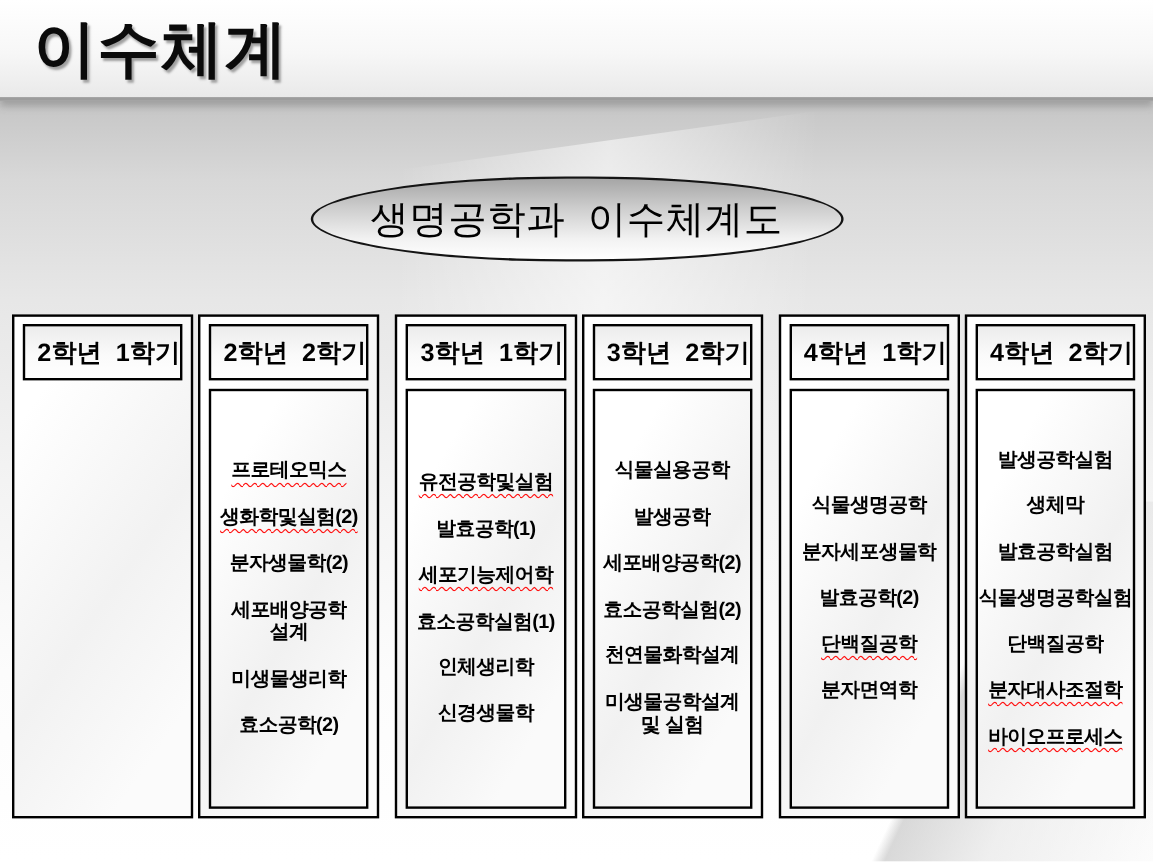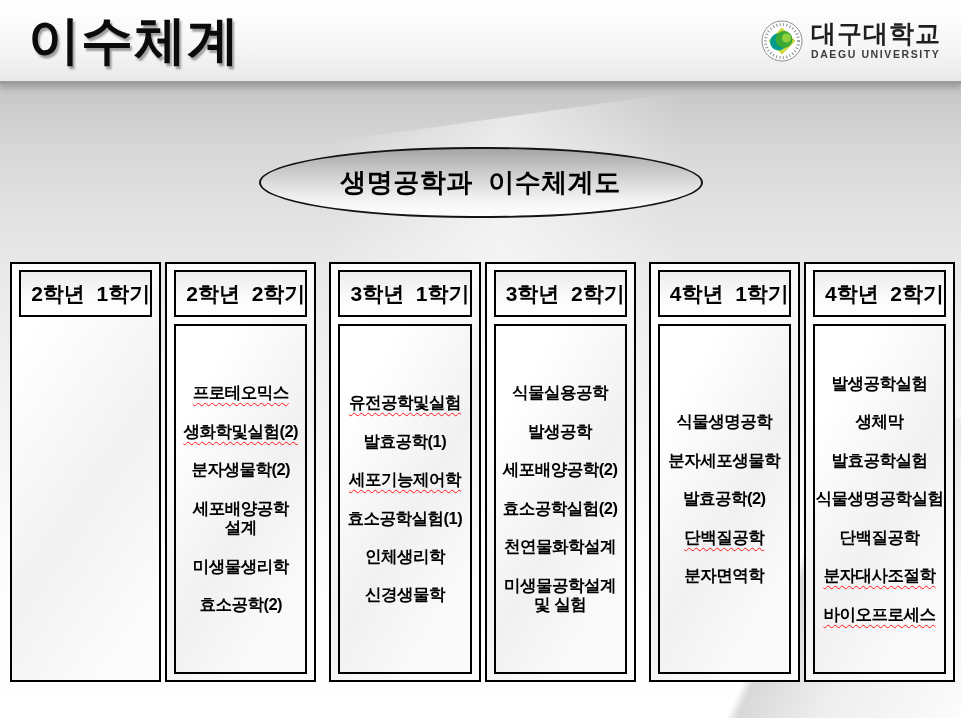--- a/index.html
+++ b/index.html
@@ -40,21 +40,21 @@
   .logo-en { font-size:10.5px; font-weight:700; color:#3c3c3c; letter-spacing:1.6px; margin-top:3px; }
 
   
   .oval {
     position:absolute; top:147px; left:50%; transform:translateX(-50%);
     width:444px; height:71px; box-sizing:border-box;
     border:2px solid #141414; border-radius:222px / 37px;
     background:linear-gradient(180deg,#a6a6a6 0%,#cfcfcf 38%,#f2f2f2 75%,#ffffff 100%);
     display:flex; align-items:center; justify-content:center; z-index:2;
   }
-  .oval-text { font-size:26px; font-weight:700; color:#000; white-space:pre; letter-spacing:0.5px; }
+  .oval-text { font-size:32px; font-weight:400; color:#000; white-space:pre; letter-spacing:0.5px; }
 
   
   .columns {
     position:absolute; top:262px; left:10px; width:945px; height:420px;
     display:flex; z-index:2;
   }
   .column {
     flex:1; box-sizing:border-box; border:2px solid #000;
     background:linear-gradient(125deg,#ffffff 15%,#f2f2f2 55%,#fbfbfb 85%);
     padding:6px 7px; display:flex; flex-direction:column;
@@ -85,34 +85,20 @@
 </head>
 <body>
 
 <div class="slide">
 
   <div class="bg-sheen"></div>
   <div class="corner-swoosh"></div>
 
   <header class="top-band">
     <h1 class="slide-title">이수체계</h1>
-    <div class="logo">
-      <svg width="42" height="42" viewBox="0 0 42 42">
-        <circle cx="21" cy="21" r="20" fill="#ffffff" stroke="#8f8f8f" stroke-width="1"></circle>
-        <circle cx="21" cy="21" r="16.5" fill="none" stroke="#9aa0a6" stroke-width="3" stroke-dasharray="1.2 2.2"></circle>
-        <rect x="13" y="13" width="16" height="16" transform="rotate(45 21 21)" fill="none" stroke="#cdd836" stroke-width="3"></rect>
-        <circle cx="17.5" cy="22" r="8.5" fill="#009b8c"></circle>
-        <circle cx="23" cy="19.5" r="8.5" fill="#3aaa35"></circle>
-        <circle cx="25.5" cy="18" r="4.5" fill="#8fce3c"></circle>
-      </svg>
-      <div class="logo-text">
-        <span class="logo-kr">대구대학교</span>
-        <span class="logo-en">DAEGU UNIVERSITY</span>
-      </div>
-    </div>
   </header>
 
   <div class="oval">
     <span class="oval-text">생명공학과  이수체계도</span>
   </div>
 
   <main class="columns">
   <section class="column">
     <div class="col-header">
       <span>2학년  1학기</span>

